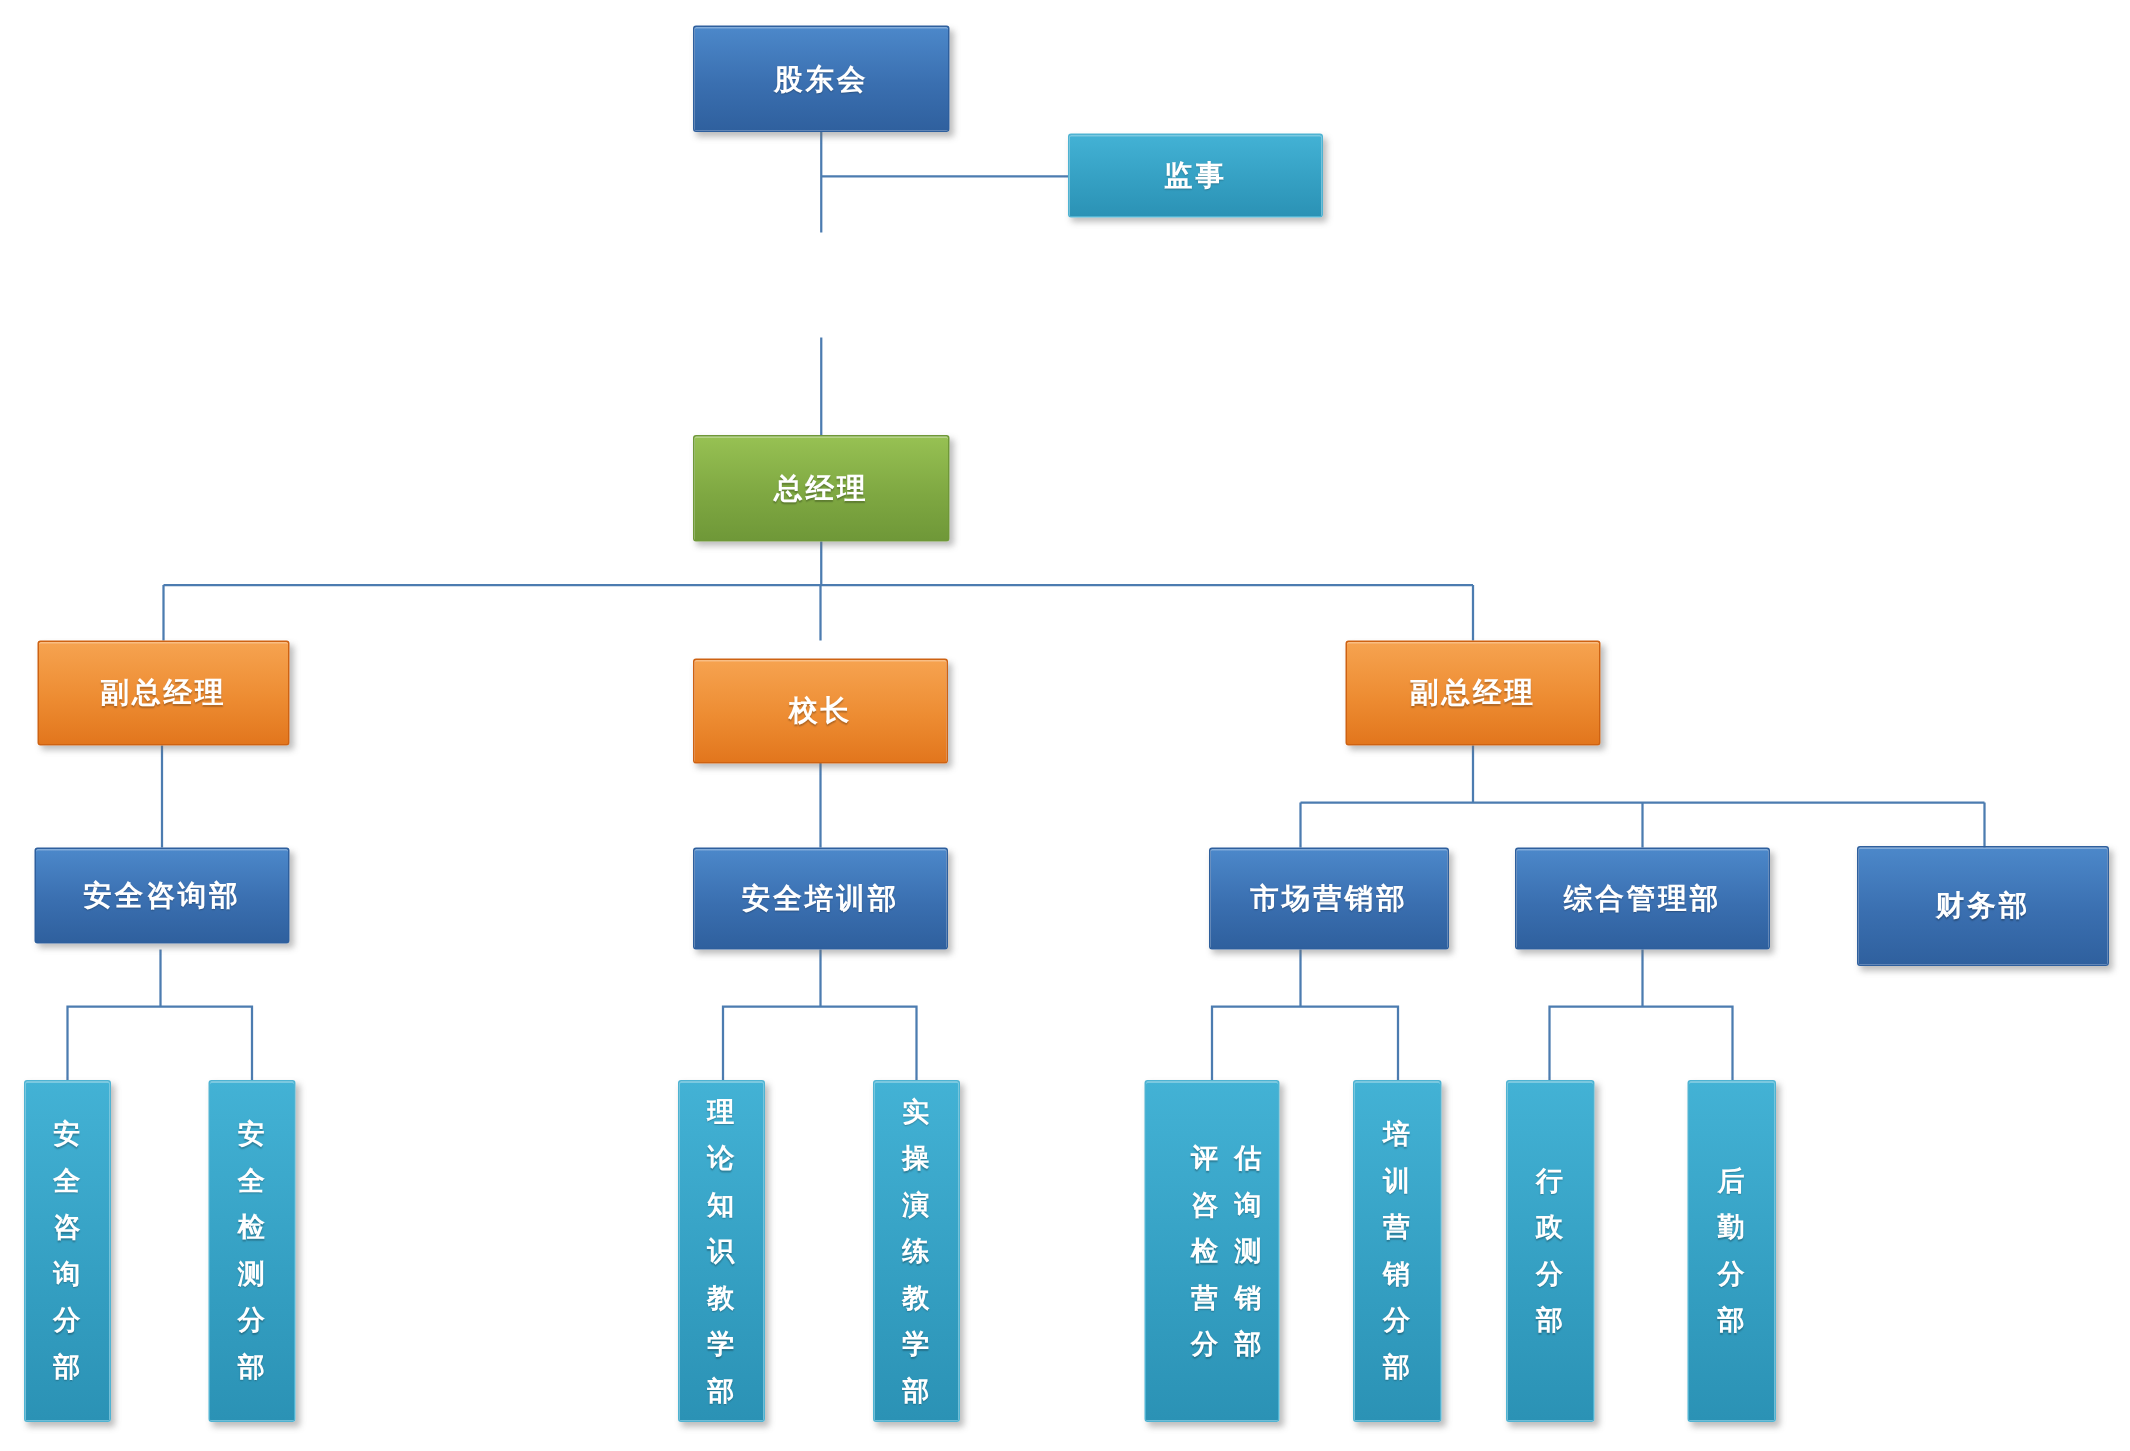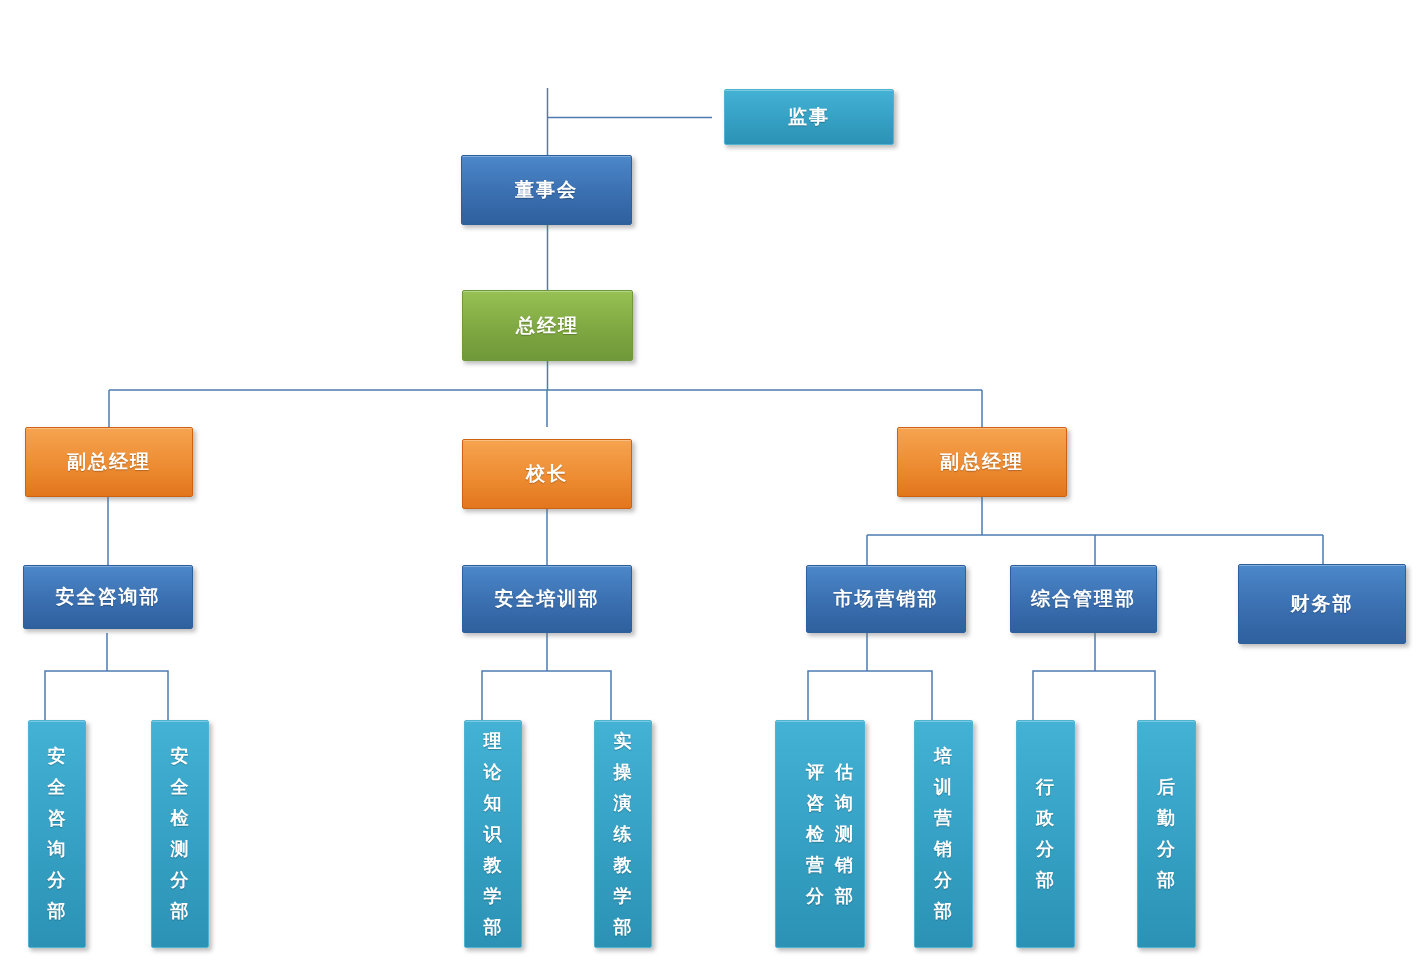--- a/index.html
+++ b/index.html
@@ -17,21 +17,20 @@
     color:#ffffff;font-weight:bold;font-size:19px;letter-spacing:2px;
     text-align:center;text-shadow:0 1px 1px rgba(0,0,0,0.25);
   }
   .blue{
     background:linear-gradient(180deg,#4c88ca 0%,#3a6fb0 55%,#2f609e 100%);
     border:1px solid #2e5f9d;
   }
   .cyan{
     background:linear-gradient(180deg,#43b2d5 0%,#35a0c3 55%,#2b92b5 100%);
     border:1px solid #4fb3d2;
-    margin-left:12px;
   }
   .green{
     background:linear-gradient(180deg,#97c153 0%,#7fa842 55%,#6f9838 100%);
     border:1px solid #6f9838;
   }
   .orange{
     background:linear-gradient(180deg,#f6a350 0%,#ed8c32 55%,#e2761d 100%);
     border:1px solid #ce6212;
   }
   .vbox{align-items:center;justify-content:center;}
@@ -64,28 +63,28 @@
       <path d="M107 633 V671 M45 720 V671 H168 V720"></path>
 
       <path d="M547 633 V671 M482 720 V671 H611 V720"></path>
 
       <path d="M867 633 V671 M808 720 V671 H932 V720"></path>
 
       <path d="M1095 633 V671 M1033 720 V671 H1155 V720"></path>
     </g>
   </svg>
 
+  <div class="node blue" style="left:462px;top:17px;width:171px;height:71px;">
+    <span class="lbl">股东会</span>
+  </div>
 
   <div class="node cyan" style="left:712px;top:89px;width:170px;height:56px;">
     <span class="lbl">监事</span>
   </div>
 
-  <div class="node blue" style="left:461px;top:155px;width:171px;height:70px;">
-    <span class="lbl">董事会</span>
-  </div>
 
   <div class="node green" style="left:462px;top:290px;width:171px;height:71px;">
     <span class="lbl">总经理</span>
   </div>
 
   <div class="node orange" style="left:25px;top:427px;width:168px;height:70px;">
     <span class="lbl">副总经理</span>
   </div>
   <div class="node orange" style="left:462px;top:427px;width:170px;height:70px;margin-top:12px;">
     <span class="lbl">校长</span>
@@ -96,21 +95,21 @@
 
   <div class="node blue" style="left:23px;top:565px;width:170px;height:64px;">
     <span class="lbl">安全咨询部</span>
   </div>
   <div class="node blue" style="left:462px;top:565px;width:170px;height:68px;justify-content:center;">
     <span class="lbl">安全培训部</span>
   </div>
   <div class="node blue" style="left:782px;top:565px;width:160px;height:68px;margin-left:24px;">
     <span class="lbl">市场营销部</span>
   </div>
-  <div class="node blue" style="left:1010px;top:565px;width:147px;height:68px;">
+  <div class="node blue" style="left:1010px;top:565px;width:170px;height:68px;">
     <span class="lbl">综合管理部</span>
   </div>
   <div class="node blue" style="left:1238px;top:564px;width:168px;height:80px;">
     <span class="lbl">财务部</span>
   </div>
 
   <div class="node cyan vbox" style="left:16px;top:720px;width:58px;height:228px;">
     <span class="lbl">安
 全
 咨

